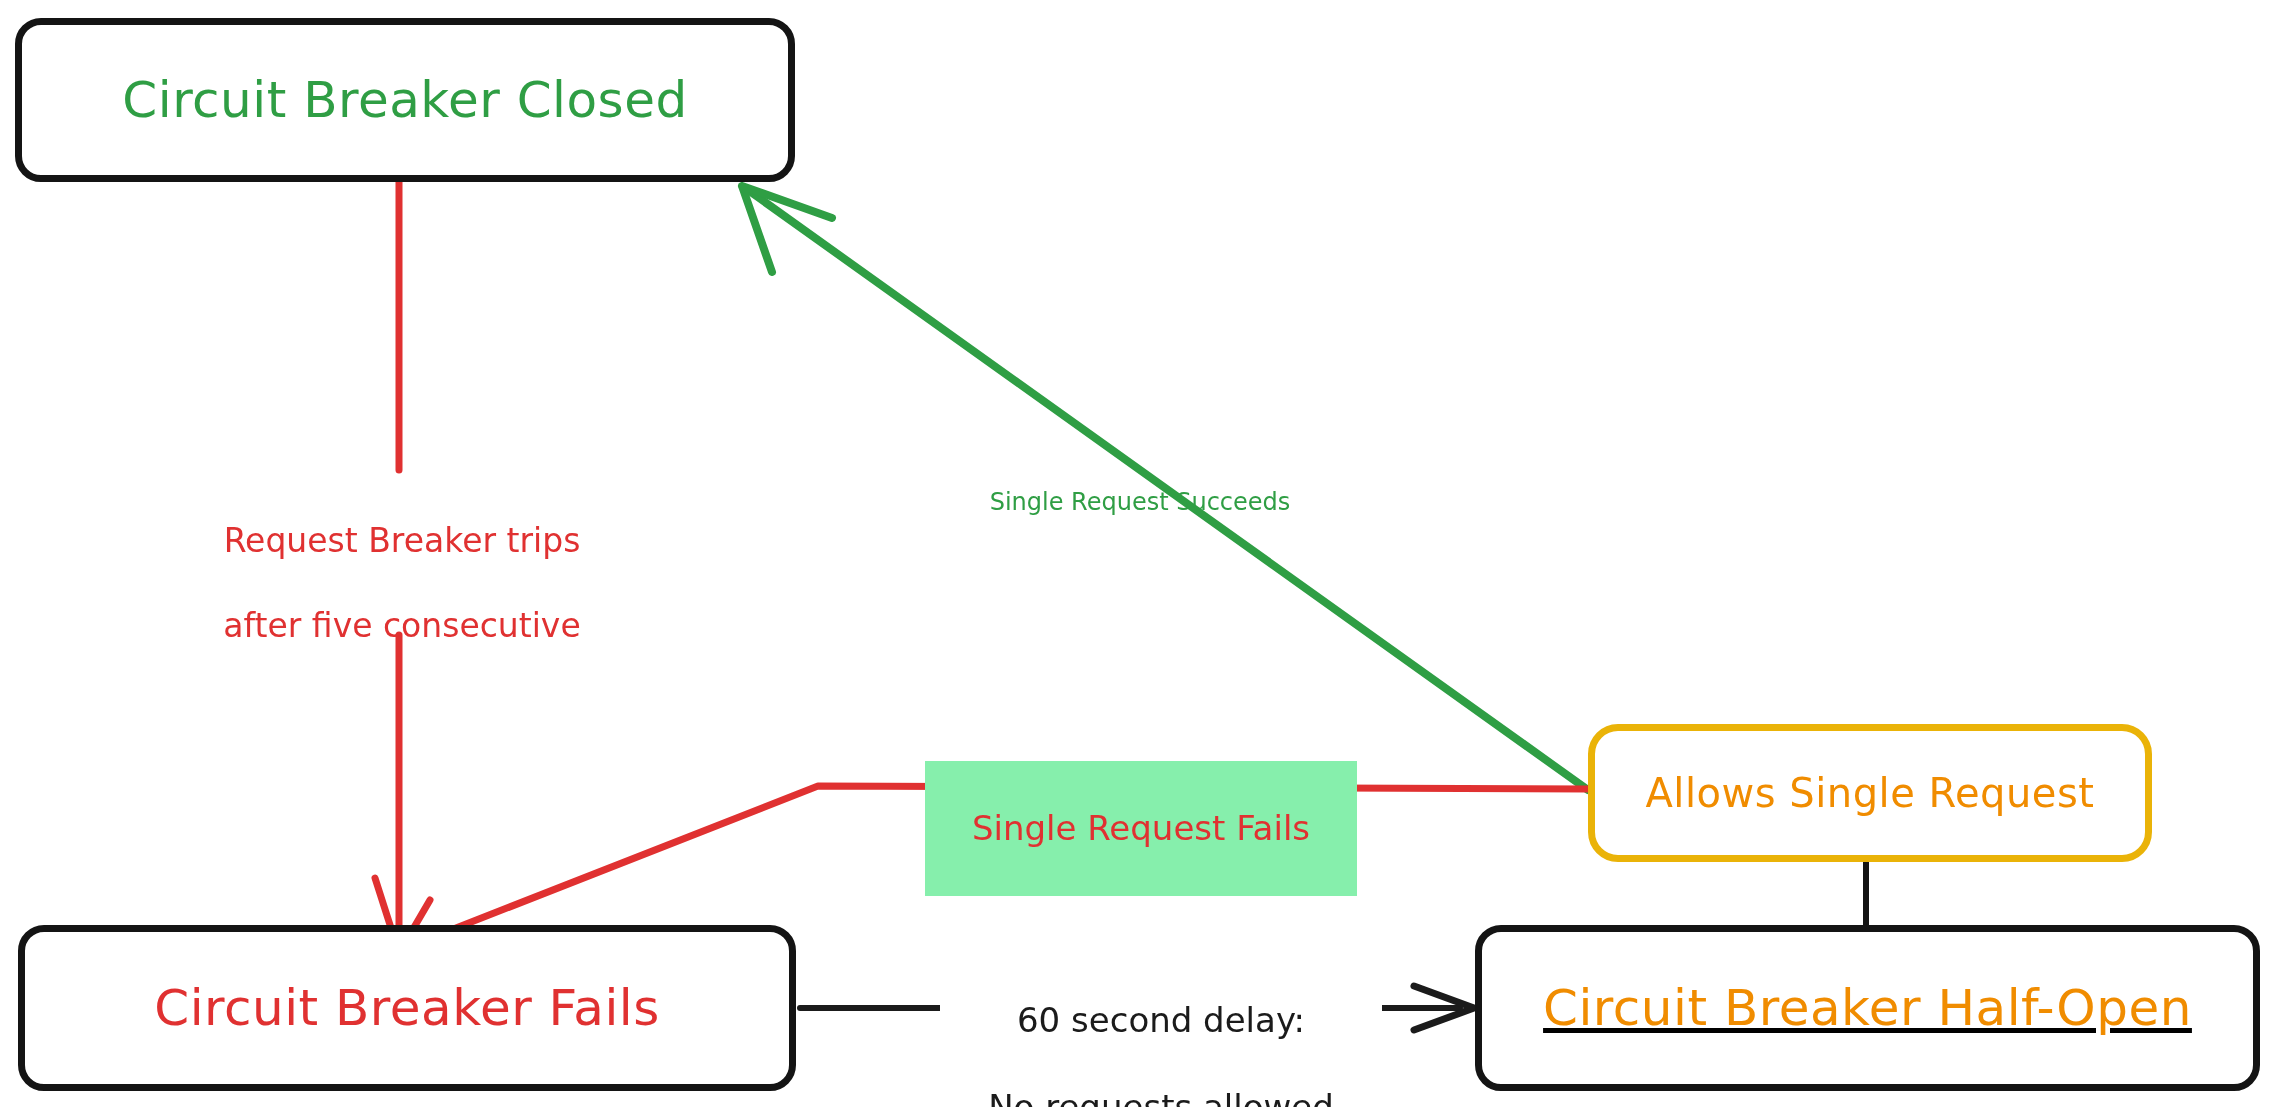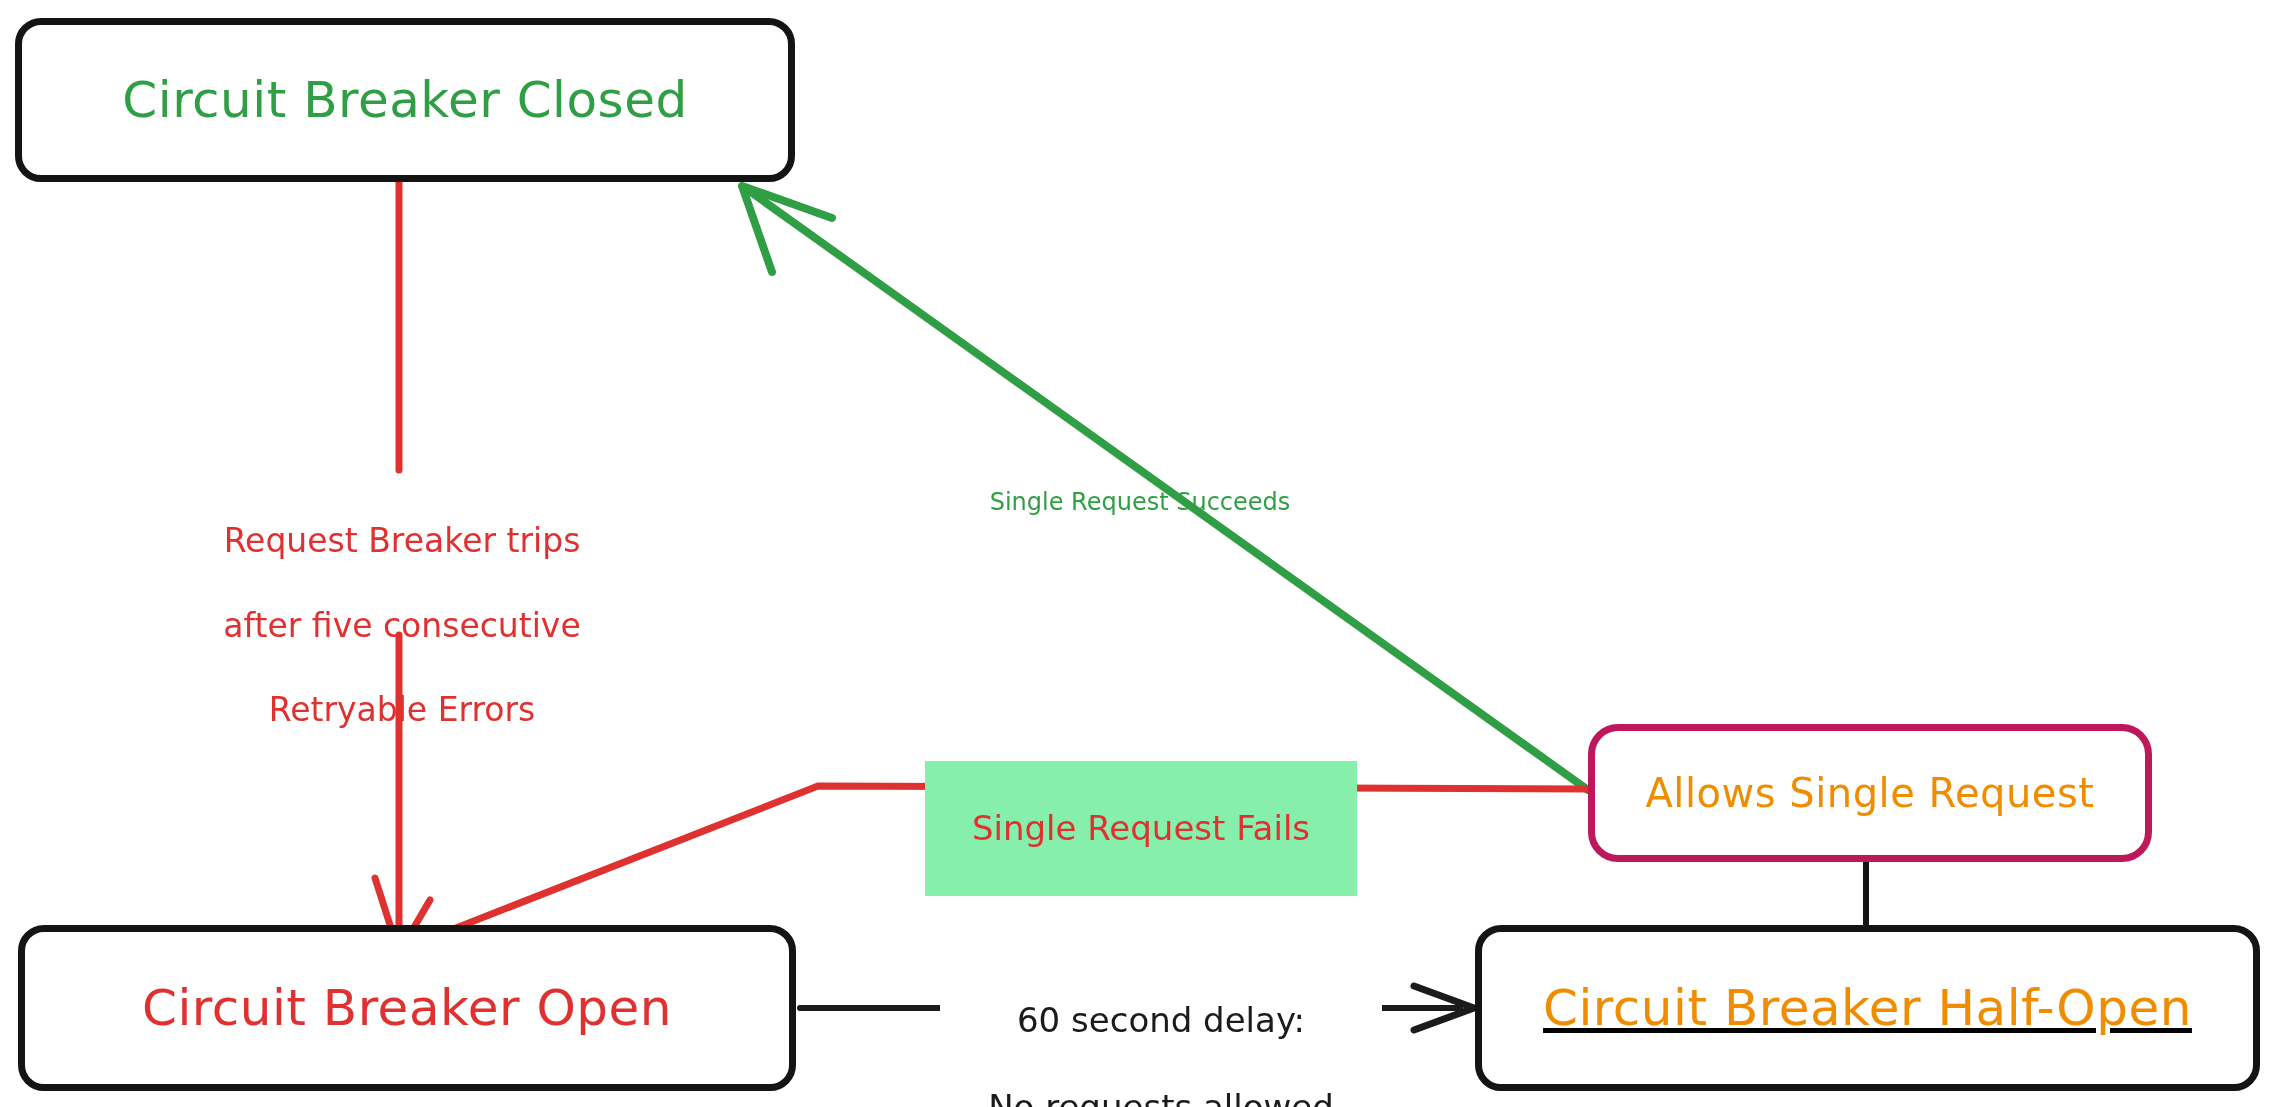--- a/index.html
+++ b/index.html
@@ -30,21 +30,21 @@
     justify-content: center;
     background: #ffffff;
     border-radius: 26px;
     text-align: center;
     line-height: 1.2;
   }
   .node-black {
     border: 7px solid #141414;
   }
   .node-orange {
-    border: 7px solid #be185d;
+    border: 7px solid #eab308;
     border-radius: 30px;
   }
   .node-label {
     font-size: 50px;
     font-weight: 400;
     letter-spacing: 0.5px;
     font-family: "DejaVu Sans", sans-serif;
   }
   .lbl-green { color: #2f9e44; }
   .lbl-red   { color: #e03131; }
@@ -117,35 +117,34 @@
     <g>
       <path d="M 1866 862 L 1866 925" stroke="#141414" stroke-width="6" fill="none" stroke-linecap="round"></path>
     </g>
   </svg>
 
   <div class="node node-black" id="node-closed">
     <div class="node-label lbl-green">Circuit Breaker Closed</div>
   </div>
 
   <div class="node node-black" id="node-open">
-    <div class="node-label lbl-red">Circuit Breaker Open</div>
+    <div class="node-label lbl-red">Circuit Breaker Fails</div>
   </div>
 
   <div class="node node-black" id="node-halfopen">
     <div class="node-label lbl-orange">Circuit Breaker Half-Open</div>
   </div>
 
   <div class="node node-orange" id="node-allows">
     <div class="node-label lbl-orange">Allows Single Request</div>
   </div>
 
   <div class="edge-label" id="lbl-trips">
     <span>Request Breaker trips</span>
     <span>after five consecutive</span>
-    <span>Retryable Errors</span>
   </div>
 
   <div class="edge-label" id="lbl-succeeds">
     <span>Single Request Succeeds</span>
   </div>
 
   <div class="edge-label" id="lbl-fails">
     <span>Single Request Fails</span>
   </div>
 

